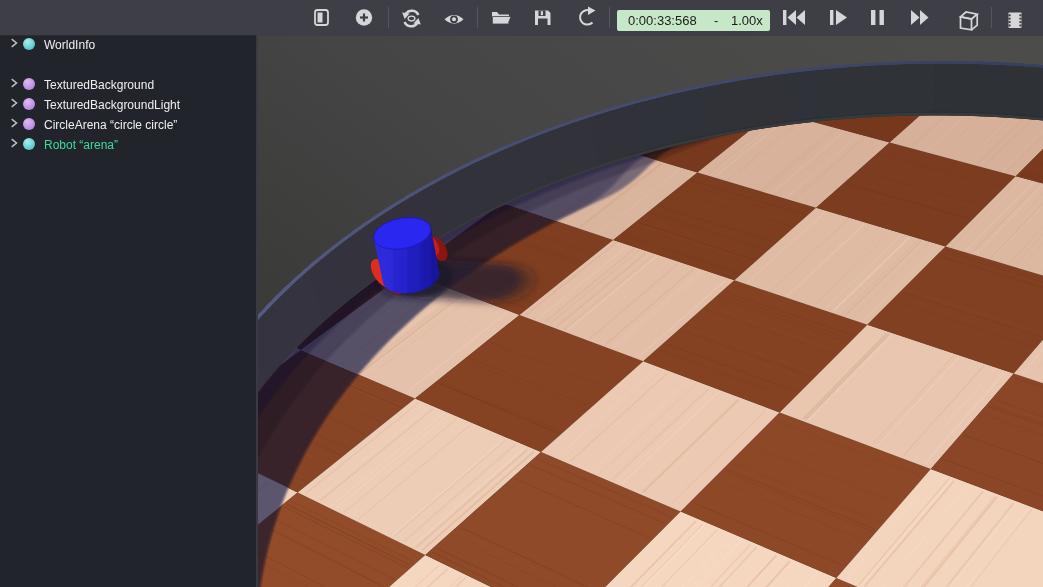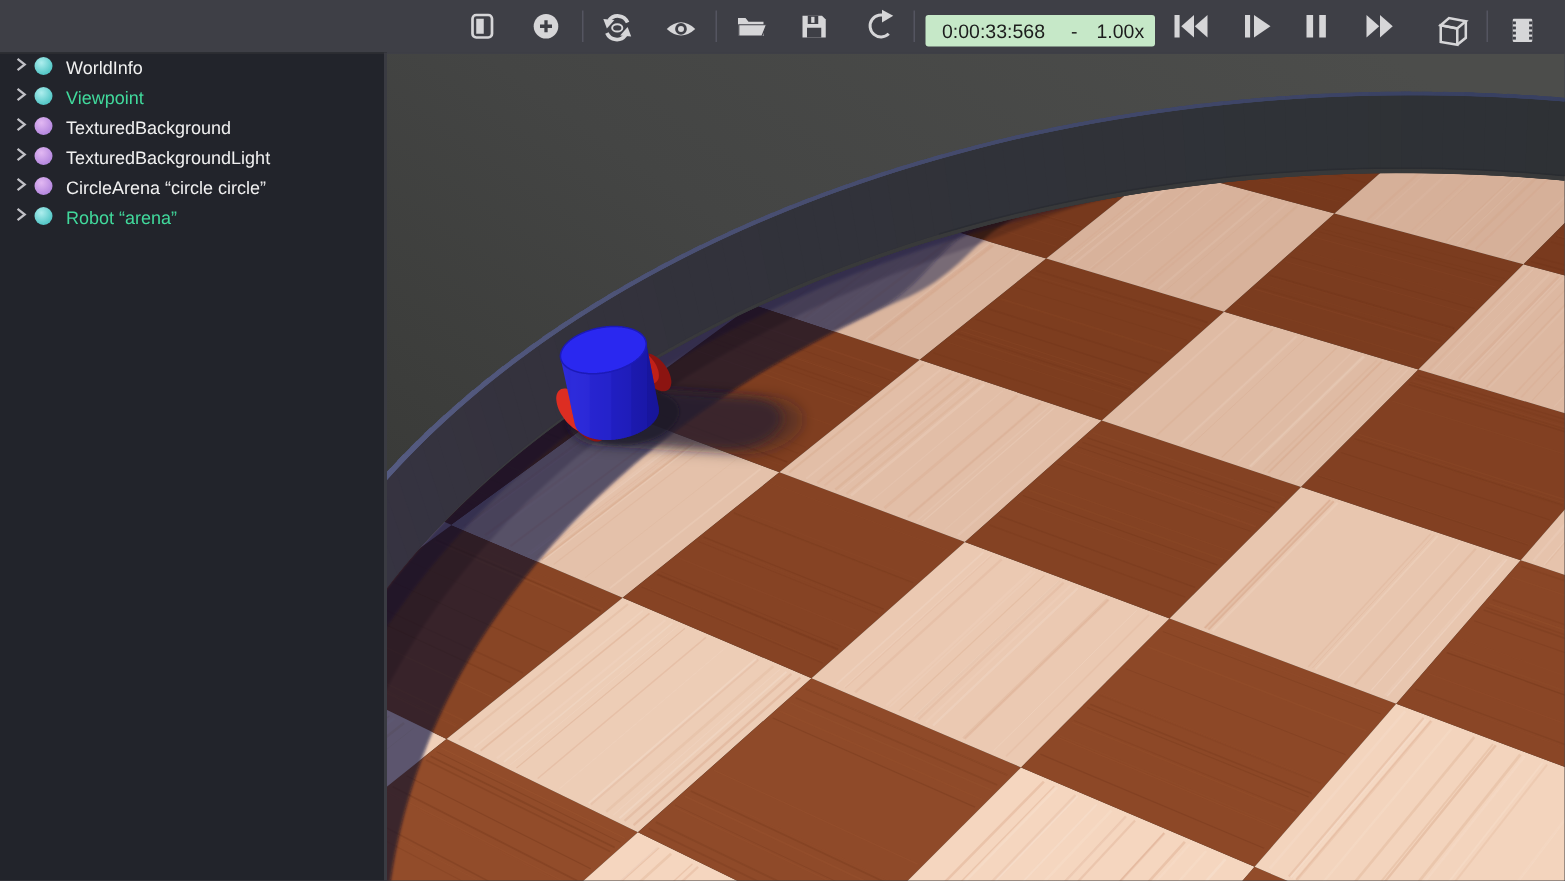--- a/index.html
+++ b/index.html
@@ -81,27 +81,20 @@
         <rect x="1019.4" y="24.5" width="2.1" height="1.9"></rect>
 </g>
 </svg></div>
 <div id="panel">
     <div class="trow" style="top:2px">
       <svg class="chev" width="9" height="10" viewBox="0 0 9 10">
         <path d="M2.2 1.2 L7 5 L2.2 8.8" fill="none" stroke="#c0c0c6" stroke-width="1.5"></path>
       </svg>
       <span class="dot teal"></span>
       <span class="tlab" style="color:#f0f0f0">WorldInfo</span>
-    </div>
-<div class="trow" style="top:22px">
-      <svg class="chev" width="9" height="10" viewBox="0 0 9 10">
-        <path d="M2.2 1.2 L7 5 L2.2 8.8" fill="none" stroke="#c0c0c6" stroke-width="1.5"></path>
-      </svg>
-      <span class="dot teal"></span>
-      <span class="tlab" style="color:#41d99c">Viewpoint</span>
     </div>
 <div class="trow" style="top:62px">
       <svg class="chev" width="9" height="10" viewBox="0 0 9 10">
         <path d="M2.2 1.2 L7 5 L2.2 8.8" fill="none" stroke="#c0c0c6" stroke-width="1.5"></path>
       </svg>
       <span class="dot purp"></span>
       <span class="tlab" style="color:#f0f0f0">TexturedBackgroundLight</span>
     </div>
 <div class="trow" style="top:42px">
       <svg class="chev" width="9" height="10" viewBox="0 0 9 10">

